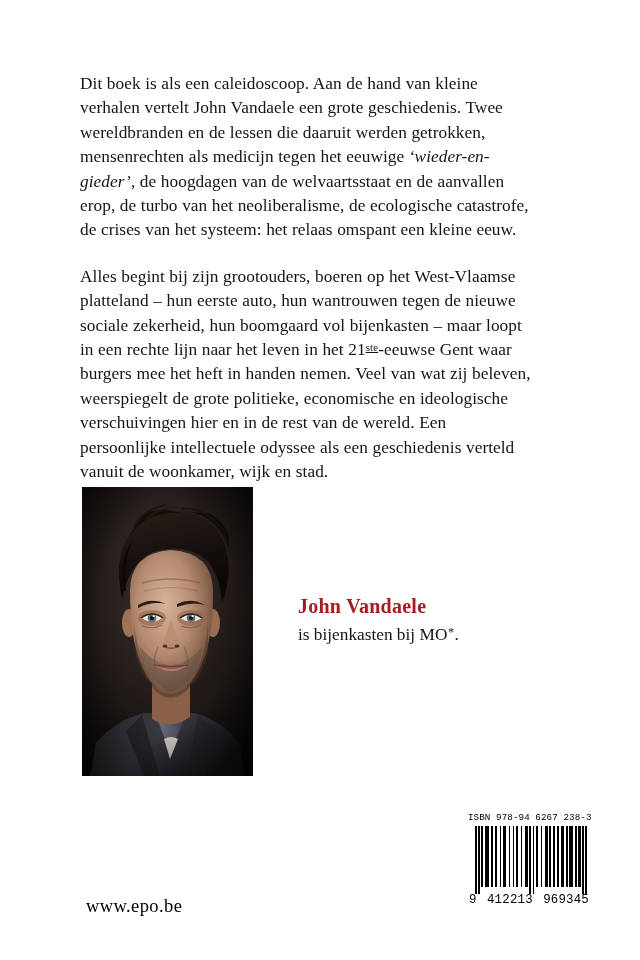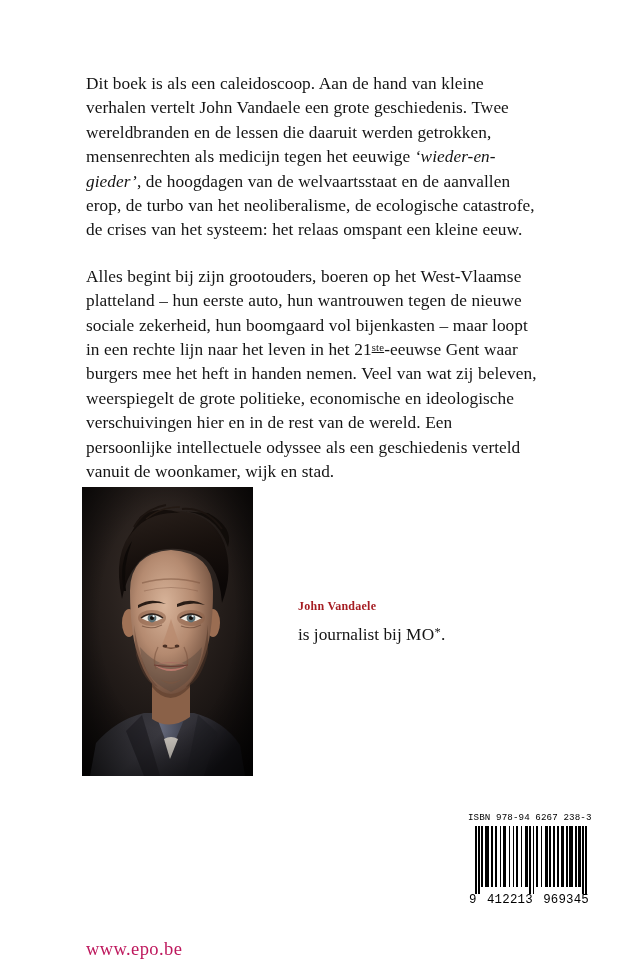--- a/index.html
+++ b/index.html
@@ -18,21 +18,21 @@
 
   .page {
     position: absolute;
     inset: 0;
     background: #ffffff;
   }
 
   
   .blurb {
     position: absolute;
-    left: 86px;
+    left: 80px;
     top: 72px;
     width: 452px;
   }
   .blurb p {
     margin: 0 0 22px 0;
     font-size: 17.3px;
     line-height: 24.4px;
     text-align: left;
     color: #141414;
     letter-spacing: 0.05px;
@@ -61,21 +61,21 @@
   .portrait svg { display: block; width: 171px; height: 289px; }
 
   
   .author-block {
     position: absolute;
     left: 298px;
     top: 595px;
     width: 230px;
   }
   .author-name {
-    font-size: 12px;
+    font-size: 20px;
     font-weight: bold;
     color: #a51d22;
     letter-spacing: 0.25px;
     line-height: 22px;
     margin: 0 0 7px 0;
   }
   .author-role {
     font-size: 17.3px;
     color: #141414;
     line-height: 22px;
@@ -87,23 +87,23 @@
   .author-role .mo sup {
     font-size: 0.72em;
     vertical-align: 0.33em;
     line-height: 0;
   }
 
   
   .pub-url {
     position: absolute;
     left: 86px;
-    top: 939px;
+    top: 896px;
     font-size: 18.5px;
-    color: #be185d;
+    color: #000000;
     letter-spacing: 0.4px;
   }
 
   
   .barcode-wrap {
     position: absolute;
     left: 468px;
     top: 812px;
     width: 122px;
   }
@@ -240,21 +240,21 @@
       <path d="M72 178 Q89 181 106 178" stroke="#6b3d34" stroke-width="1.2" fill="none"></path>
 
       <path d="M78 192 Q89 198 100 192 Q89 202 78 192 Z" fill="#7c5640" opacity="0.5"></path>
 
       <rect x="0" y="0" width="171" height="289" fill="url(#vig)"></rect>
     </svg>
   </div>
 
   <div class="author-block">
     <div class="author-name">John Vandaele</div>
-    <div class="author-role"><span>is journalist bij </span><span class="mo"><span>MO</span><sup>*</sup></span><span>.</span></div>
+    <div class="author-role"><span>is bijenkasten bij </span><span class="mo"><span>MO</span><sup>*</sup></span><span>.</span></div>
   </div>
 
   <div class="pub-url">www.epo.be</div>
 
   <div class="barcode-wrap">
     <div class="isbn-line">ISBN 978-94 6267 238-3</div>
     <svg class="barcode-svg" width="122" height="68" viewBox="0 0 122 68">
       <rect x="0" y="0" width="122" height="68" fill="#ffffff"></rect>
       <g fill="#000000" shape-rendering="crispEdges">
 

